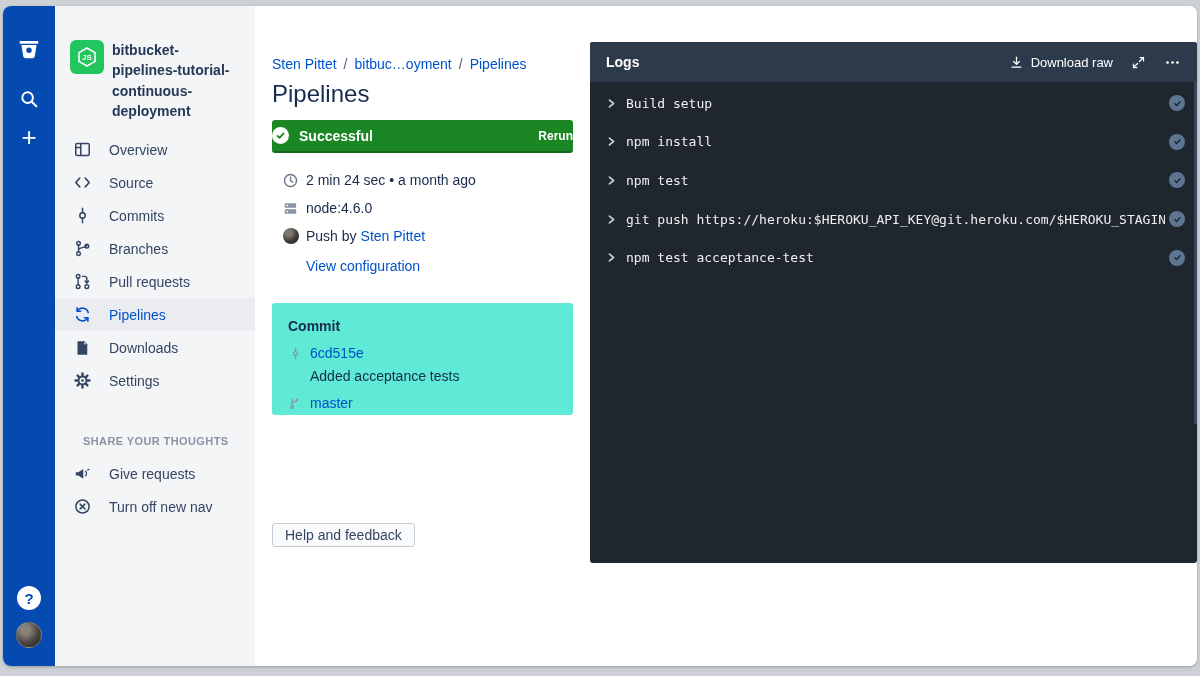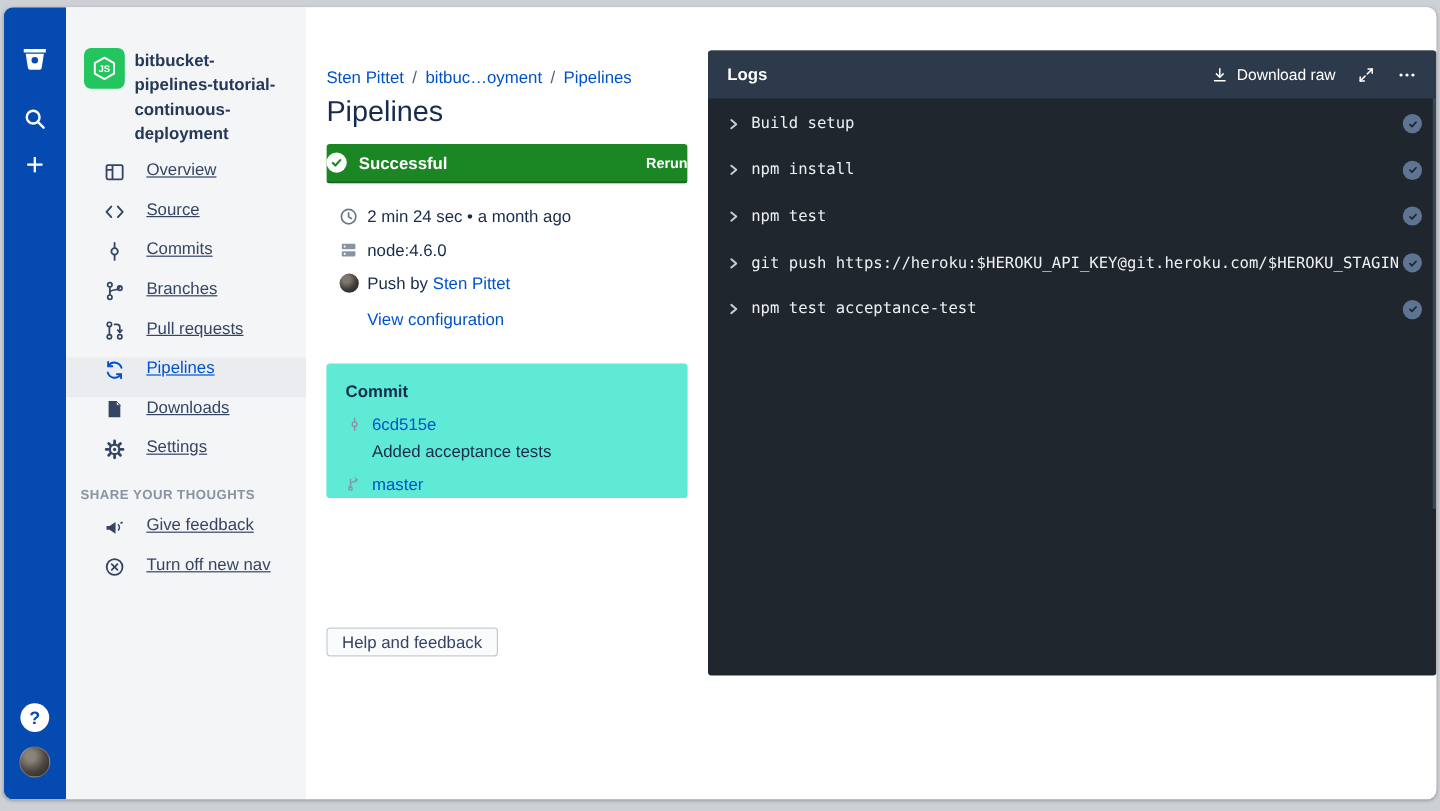--- a/index.html
+++ b/index.html
@@ -35,24 +35,24 @@
 
   
   .sidebar { width:200px; background:#F4F5F7; flex-shrink:0; padding-top:34px; color:#344563; }
   .repo-head { display:flex; padding:0 14px 0 15px; }
   .repo-avatar {
     width:34px; height:34px; border-radius:6px; background:#22c55e; flex-shrink:0;
     display:flex; align-items:center; justify-content:center;
   }
   .repo-name { margin-left:8px; font-size:14px; font-weight:bold; color:#253858; line-height:1.45; width:138px; overflow-wrap:break-word; }
   .nav-list { list-style:none; margin-top:12px; }
-  .nav-item { display:flex; height:33px; padding-left:30px; font-size:14px; cursor:pointer;text-decoration:underline; }
+  .nav-item { display:flex; align-items:center; height:33px; padding-left:17px; font-size:14px; cursor:pointer; }
   .nav-item .ni-icon { width:20px; height:20px; margin-right:17px; display:flex; align-items:center; justify-content:center; }
   .nav-item.selected { background:#EBECF0; color:#0052CC; }
-  .section-label { font-size:11px; color:#8993A4; letter-spacing:.4px; padding-left:12px; margin-top:10px; font-weight:bold; }
+  .section-label { font-size:11px; color:#8993A4; letter-spacing:.4px; padding-left:28px; margin-top:38px; font-weight:bold; }
   .footer-list { list-style:none; margin-top:10px; }
 
   
   .main { flex:1; position:relative; background:#fff; }
 
   .breadcrumb { position:absolute; left:17px; top:50px; font-size:14px; color:#344563; }
   .breadcrumb a { color:#0052CC; text-decoration:none; cursor:pointer; }
   .breadcrumb .sep { margin:0 7px; color:#505F79; }
 
   .page-title { position:absolute; left:17px; top:74px; font-size:24px; font-weight:500; color:#172B4D; }
@@ -260,21 +260,21 @@
       <li class="nav-item">
         <span class="ni-icon">
           <svg width="19" height="19" viewBox="0 0 24 24">
             <path d="M3.5 10.5v4h3.2l6.3 4.2V6.3L6.7 10.5z" fill="#344563"></path>
             <g stroke="#344563" stroke-width="1.6" stroke-linecap="round" fill="none">
               <path d="M16 9.2c1.4 1.4 1.4 4.2 0 5.6"></path>
                 <path d="M18.6 7.4l1.4-.6"></path>
             </g>
           </svg>
         </span>
-        <span>Give feedback</span>
+        <span>Give requests</span>
       </li>
       <li class="nav-item">
         <span class="ni-icon">
           <svg width="19" height="19" viewBox="0 0 24 24" fill="none" stroke="#344563" stroke-width="1.9" stroke-linecap="round">
             <circle cx="12" cy="12" r="8.3"></circle>
               <line x1="9" y1="9" x2="15" y2="15"></line>
               <line x1="15" y1="9" x2="9" y2="15"></line>
           </svg>
         </span>
         <span>Turn off new nav</span>

